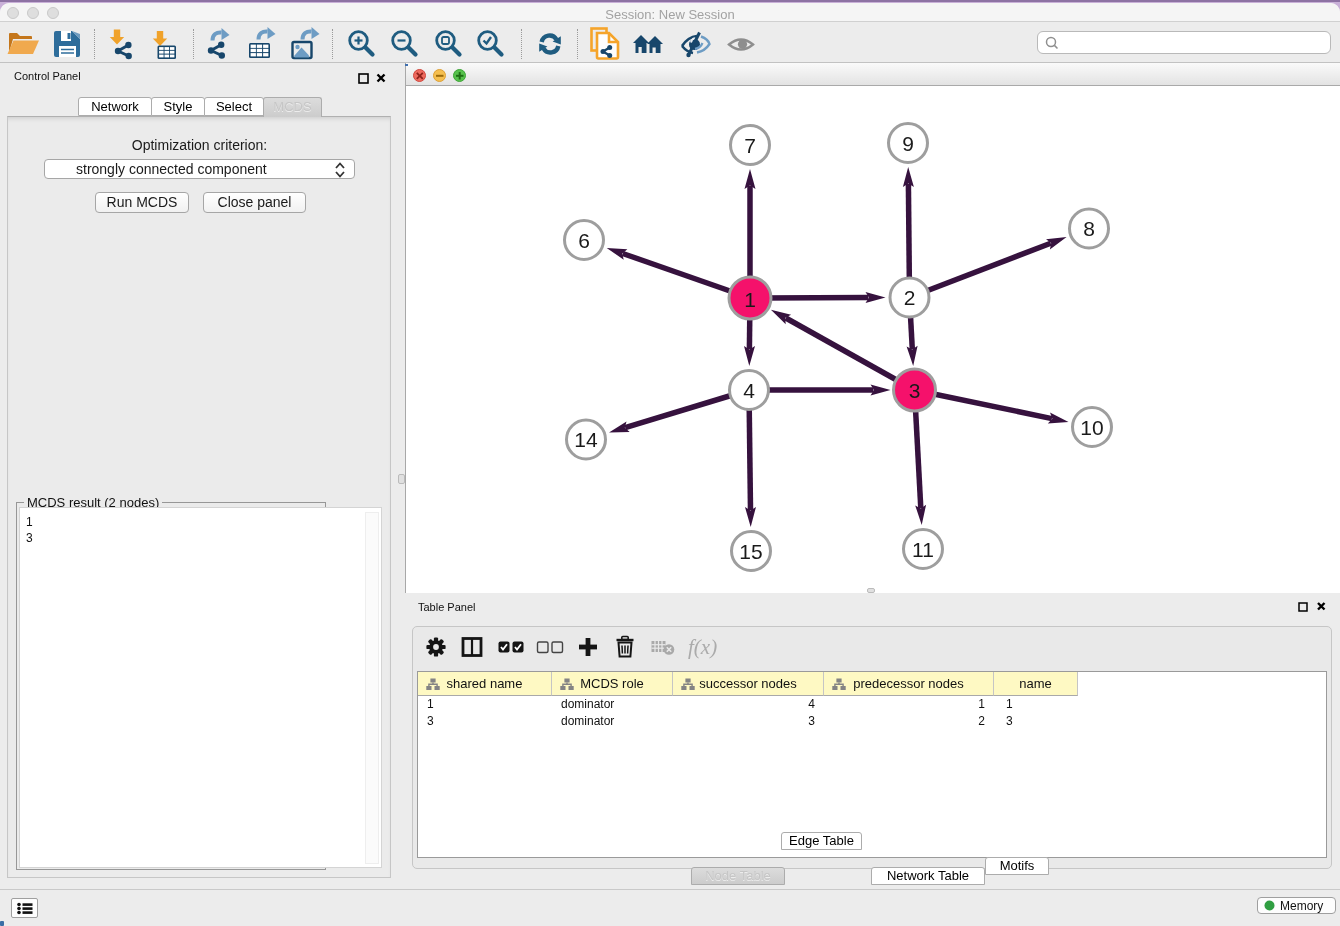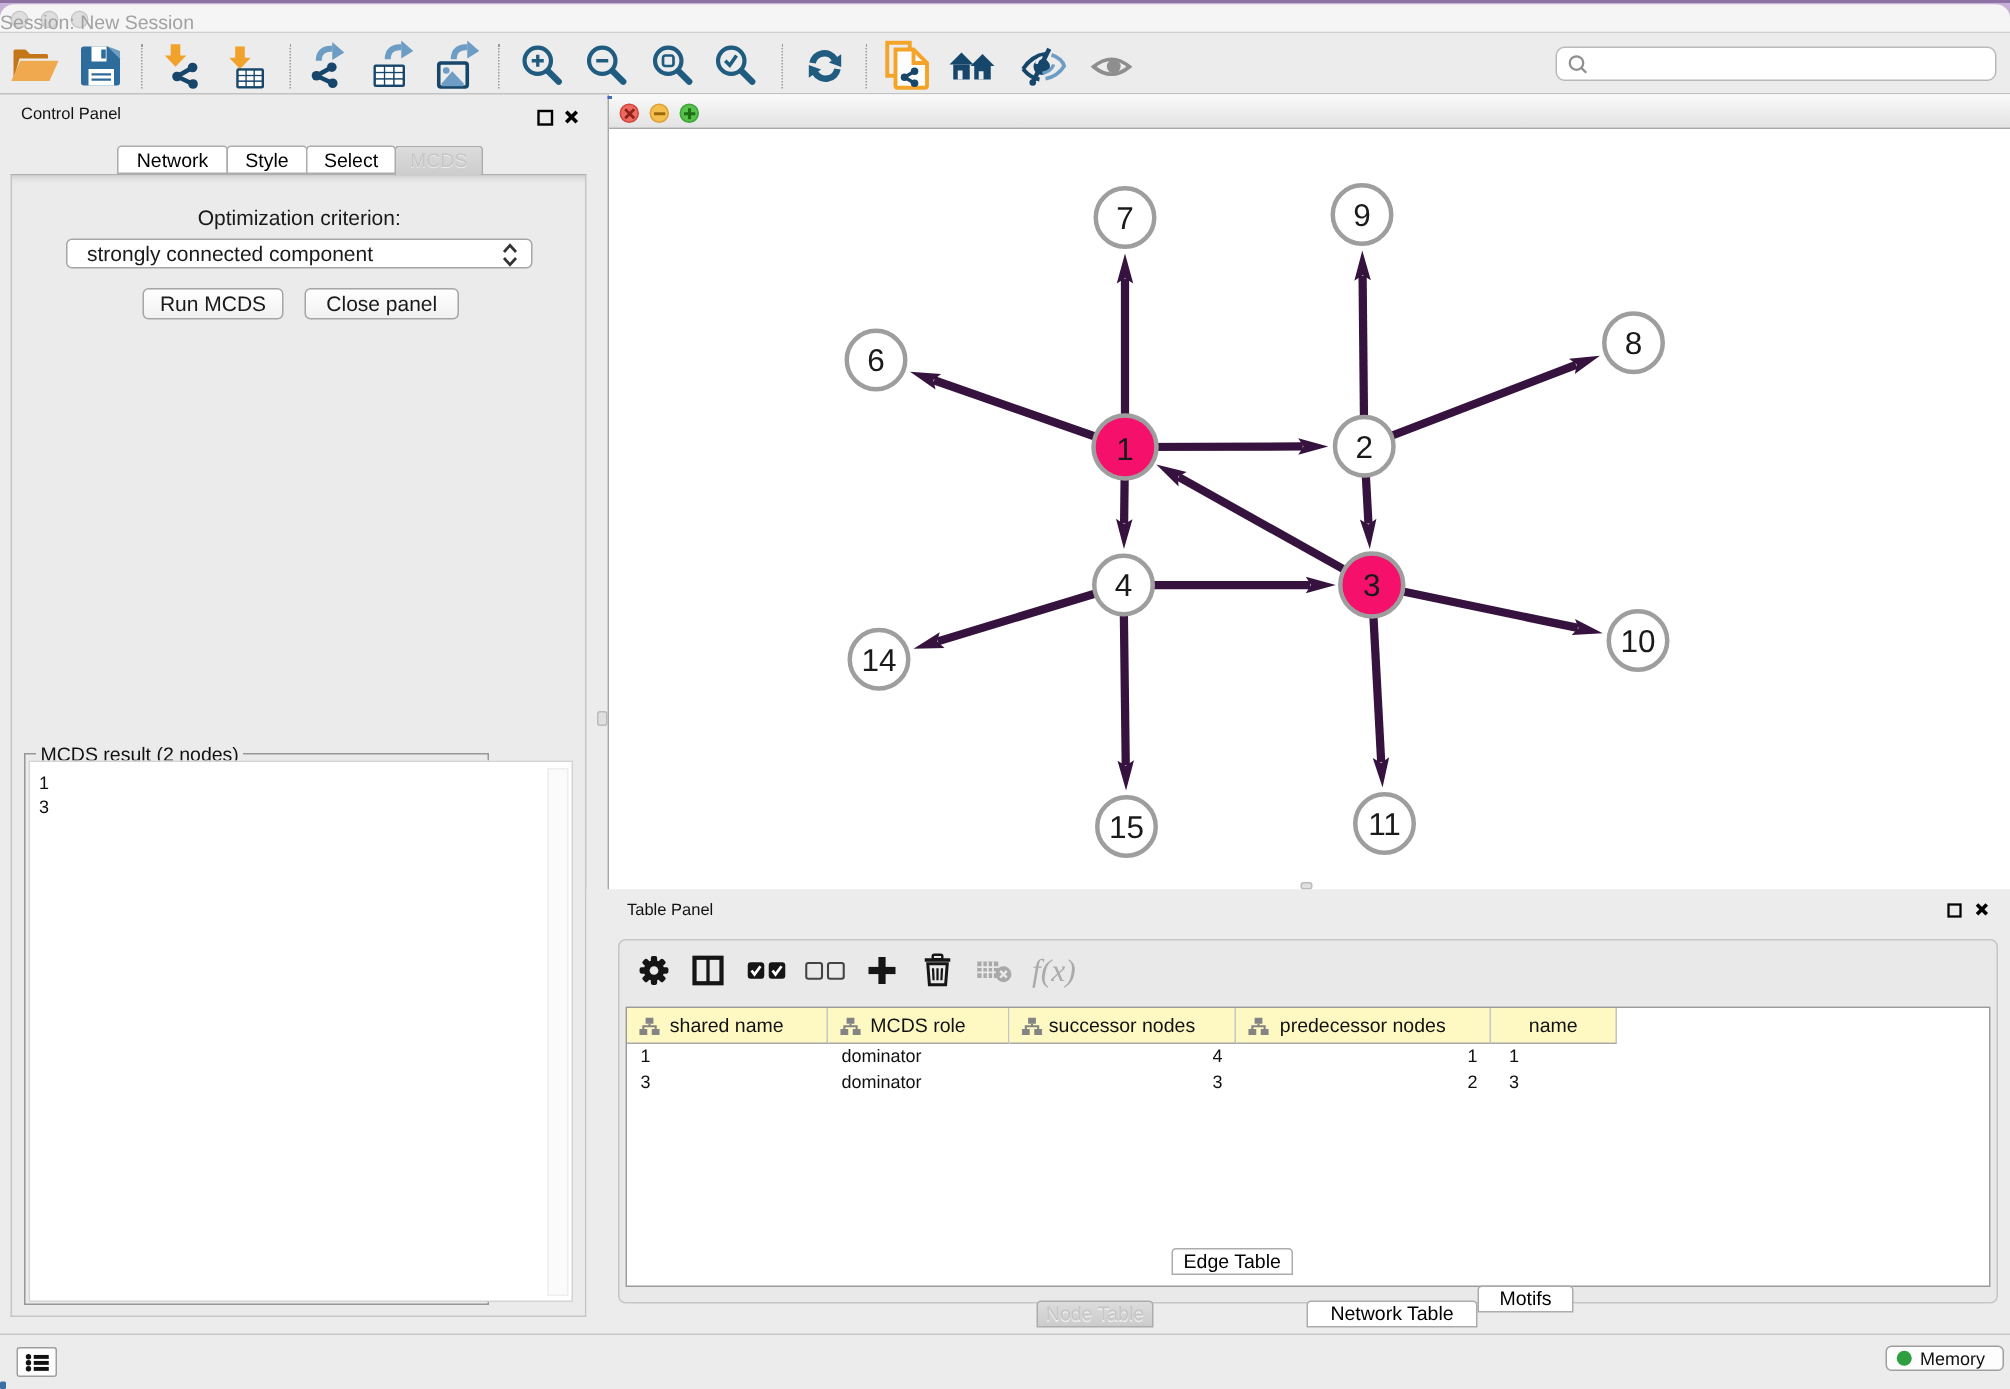--- a/index.html
+++ b/index.html
@@ -5,41 +5,41 @@
 * { margin:0; padding:0; box-sizing:border-box; }
 html,body { width:1340px; height:926px; overflow:hidden; }
 body { font-family:"Liberation Sans", sans-serif; background:#c9b0d8; }
 .abs { position:absolute; }
 #win { position:absolute; left:0; top:3px; width:1340px; height:923px;
   background:#ececec; border-radius:10px 10px 0 0; }
 #titlebar { position:absolute; left:0; top:3px; width:1340px; height:19px;
   background:#f5f5f5; border-radius:9px 9px 0 0; border-bottom:1px solid #d0d0d0; }
 .tl { position:absolute; width:12px; height:12px; border-radius:50%;
   background:#dedede; border:1px solid #c9c9c9; }
-#title-text { position:absolute; top:7px; left:0; width:1340px; 
+#title-text { position:absolute; top:7px; left:0; width:1340px; text-align:center;
   font-size:13px; color:#a2a2a2; }
 #toolbar { position:absolute; left:0; top:24px; width:1340px; height:39px;
   background:#ececec; border-bottom:1px solid #c2c2c2; }
 .tbsep { position:absolute; top:29px; height:30px; width:0;
   border-left:1px dotted #9a9a9a; }
 #search { position:absolute; left:1037px; top:31px; width:294px; height:23px;
   background:#fff; border:1px solid #b9b9b9; border-radius:6px; }
 #cp-content { position:absolute; left:7px; top:116px; width:384px; height:762px;
   background:#ebebeb; border:1px solid #c6c6c6; border-top:1px solid #b0b0b0;
   box-shadow:inset 0 4px 5px -3px rgba(0,0,0,0.15); }
 .ptab { position:absolute; height:21px; background:#fff;
   border:1px solid #acacac; text-align:center; line-height:19px; color:#000;
   font-size:13px; border-radius:3px 3px 0 0; }
 .ptab.sel { background:linear-gradient(#dcdcdc,#cccccc); color:#c6c6c6;
   text-shadow:0 1px 0 #ededed; }
 #opt-label { position:absolute; left:0; top:137px; width:399px; text-align:center;
   font-size:14px; color:#1a1a1a; }
 #opt-select { position:absolute; left:44px; top:159px; width:311px; height:20px;
   background:#fff; border:1px solid #a6a6a6; border-radius:4px;
-  font-size:14px; color:#1a1a1a; line-height:18px; padding-left:13px; }
+  font-size:14px; color:#1a1a1a; line-height:18px; padding-left:31px; }
 .btn { position:absolute; height:21px; background:linear-gradient(#ffffff,#f1f1f1);
   border:1px solid #a6a6a6; border-radius:4px; font-size:14px; color:#1a1a1a;
   text-align:center; line-height:19px; }
 #fieldset { position:absolute; left:16px; top:502px; width:310px; height:368px;
   border:1px solid #979797; }
 #fs-legend { position:absolute; left:7px; top:-8px; background:#ebebeb;
   font-size:13px; color:#111; padding:0 3px; }
 #fs-text { position:absolute; left:2px; top:4px; width:363px; height:361px;
   background:#fff; border:1px solid #d4d4d4; font-size:12px; color:#111;
   padding:6px 0 0 6px; line-height:16px; }
@@ -420,21 +420,21 @@
   <div class="trow" style="left:406px; top:24px; width:161px; text-align:right;">1</div>
   <div class="trow" style="left:588px; top:24px;">1</div>
   <div class="trow" style="left:9px; top:41px;">3</div>
   <div class="trow" style="left:143px; top:41px;">dominator</div>
   <div class="trow" style="left:255px; top:41px; width:142px; text-align:right;">3</div>
   <div class="trow" style="left:406px; top:41px; width:161px; text-align:right;">2</div>
   <div class="trow" style="left:588px; top:41px;">3</div>
 </div>
 
 <div id="btabs">
-  <div class="ptab sel" style="left:691px; top:867px; width:78px;">Node Table</div>
+  <div class="ptab sel" style="left:691px; top:867px; width:94px;">Node Table</div>
   <div class="ptab" style="left:781px; top:832px; width:81px;">Edge Table</div>
   <div class="ptab" style="left:871px; top:867px; width:114px;">Network Table</div>
   <div class="ptab" style="left:985px; top:857px; width:64px;">Motifs</div>
 </div>
 
 <div id="statusbar"></div>
 <div id="list-btn">
   <svg width="25" height="18" style="position:absolute;left:1px;top:1px;">
     <circle cx="6" cy="4.5" r="1.8" fill="#111"></circle>
     <circle cx="6" cy="8.5" r="1.8" fill="#111"></circle>

